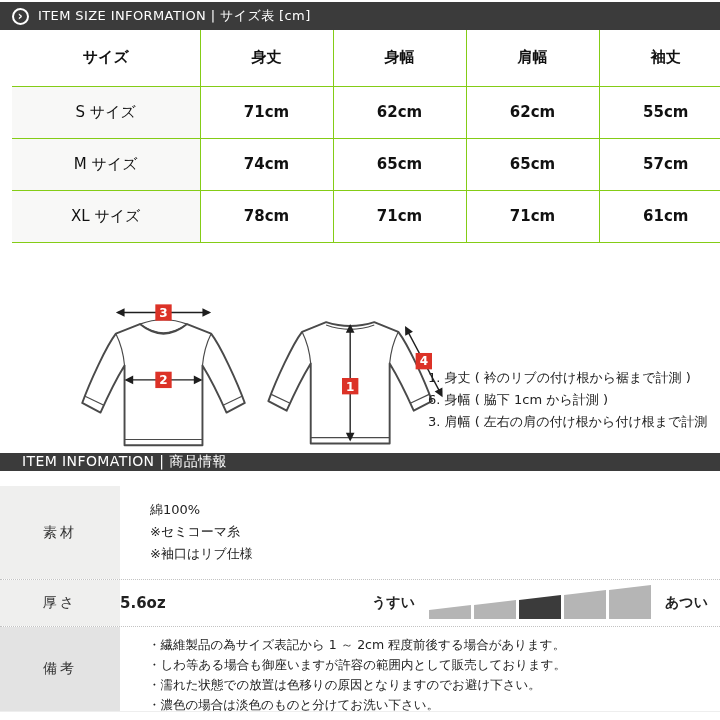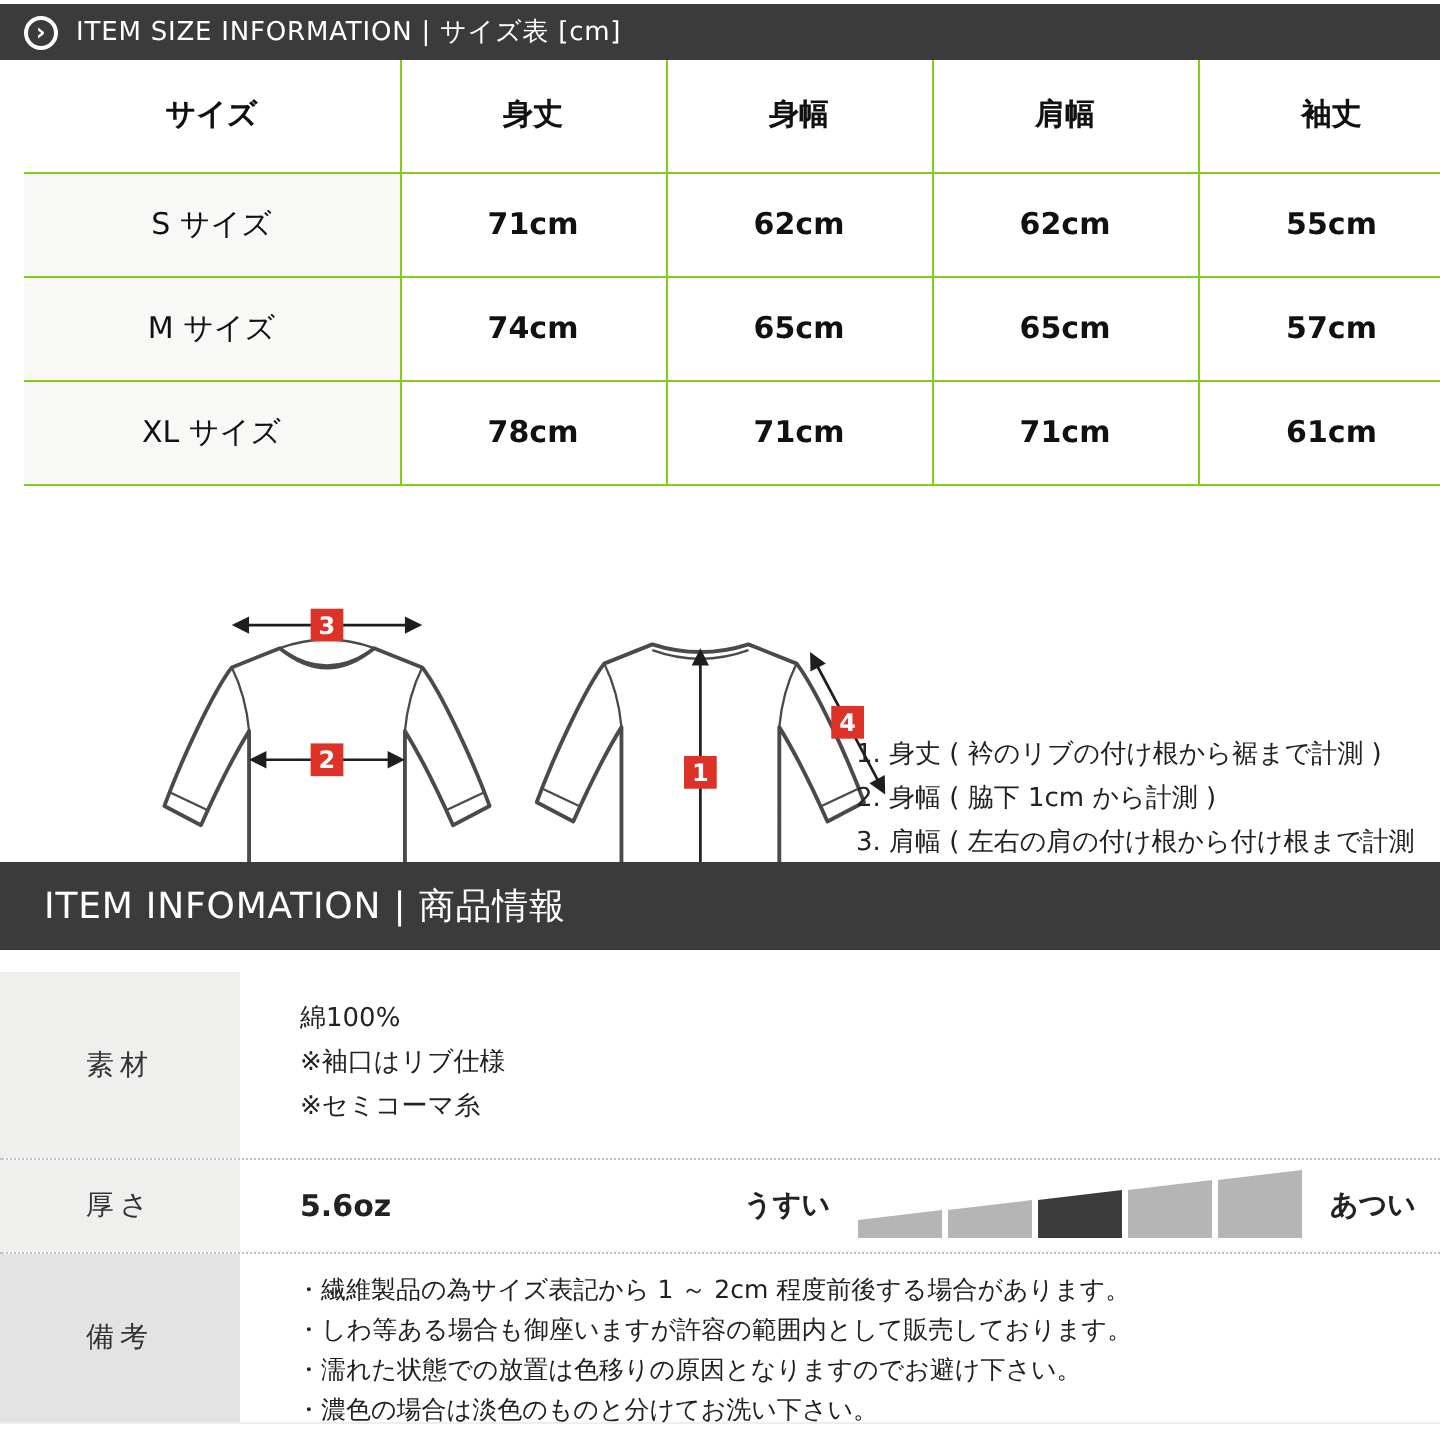--- a/index.html
+++ b/index.html
@@ -13,21 +13,21 @@
 
   
   .bar {
     position:absolute; left:0; right:0; height:28px;
     background:#3b3b3b; color:#fff;
     display:flex; align-items:center;
     font-size:13px; letter-spacing:.4px;
     padding-left:12px;
   }
   .bar1 { top:2px; }
-  .bar2 { top:431px; height:44px; padding-left:22px; font-size:18px; }
+  .bar2 { top:453px; height:18px; padding-left:22px; font-size:14px; }
   .circ {
     width:17px; height:17px; border:2px solid #fff; border-radius:50%;
     display:inline-flex; align-items:center; justify-content:center;
     font-size:12px; font-weight:bold; line-height:1;
     margin-right:9px; padding-bottom:1px;
   }
 
   
   .size-table {
     position:absolute; top:30px; left:12px; width:720px;
@@ -66,21 +66,21 @@
     width:120px; flex:0 0 120px; background:#efefee;
     display:flex; align-items:center; justify-content:center;
     font-size:14px; letter-spacing:3px; color:#333;
   }
   .r-notes .ilabel { background:#e3e3e3; }
   .icontent { flex:1; }
   .r-material { height:94px; }
   .r-material .icontent { padding:13px 0 0 30px; font-size:13px; line-height:22px; }
   .r-thickness { height:47px; }
   .r-thickness .icontent { display:flex; align-items:center; }
-  .oz { font-size:15px; font-weight:bold; margin-left:30px; }
+  .oz { font-size:15px; font-weight:bold; }
   .scale { display:flex; align-items:flex-end; margin-left:auto; margin-right:12px; }
   .scale .slabel { font-size:14px; font-weight:bold; align-self:center; }
   .scale .slabel.thin  { margin-right:14px; }
   .scale .slabel.thick { margin-left:14px; }
   .bars { display:flex; align-items:flex-end; gap:3px; height:34px; margin-bottom:2px; }
   .tbar { width:42px; background:#b5b5b5; clip-path:polygon(0 5px,100% 0,100% 100%,0 100%); }
   .tbar.active { background:#3b3b3b; }
   .r-notes { height:84px; }
   .r-notes .icontent { padding:8px 0 0 28px; font-size:12.5px; line-height:20px; }
 </style>
@@ -182,37 +182,37 @@
 
       <line class="arrow" x1="159" y1="30" x2="194" y2="96"></line>
       <polygon class="ahead" points="157,26 157.2,36.1 165.2,31.9"></polygon>
       <polygon class="ahead" points="196,100 187.8,94.1 195.8,89.9"></polygon>
       <rect class="mbox" x="168" y="54" width="17" height="17"></rect>
       <text class="mnum" x="176.5" y="67">4</text>
     </svg>
 
     <div class="legend">
       <div>1. 身丈 ( 衿のリブの付け根から裾まで計測 )</div>
-      <div>2. 身幅 ( 脇下 1cm から計測 )</div>
+      <div>6. 身幅 ( 脇下 1cm から計測 )</div>
       <div>3. 肩幅 ( 左右の肩の付け根から付け根まで計測</div>
     </div>
   </div>
 
   <header class="bar bar2">
     <span>ITEM INFOMATION | 商品情報</span>
   </header>
 
   <div class="info-table">
 
     <div class="irow r-material">
       <div class="ilabel">素材</div>
       <div class="icontent">
         <div>綿100%</div>
+        <div>※セミコーマ糸</div>
         <div>※袖口はリブ仕様</div>
-        <div>※セミコーマ糸</div>
       </div>
     </div>
 
     <div class="irow r-thickness">
       <div class="ilabel">厚さ</div>
       <div class="icontent">
         <span class="oz">5.6oz</span>
         <div class="scale">
           <span class="slabel thin">うすい</span>
           <div class="bars">

